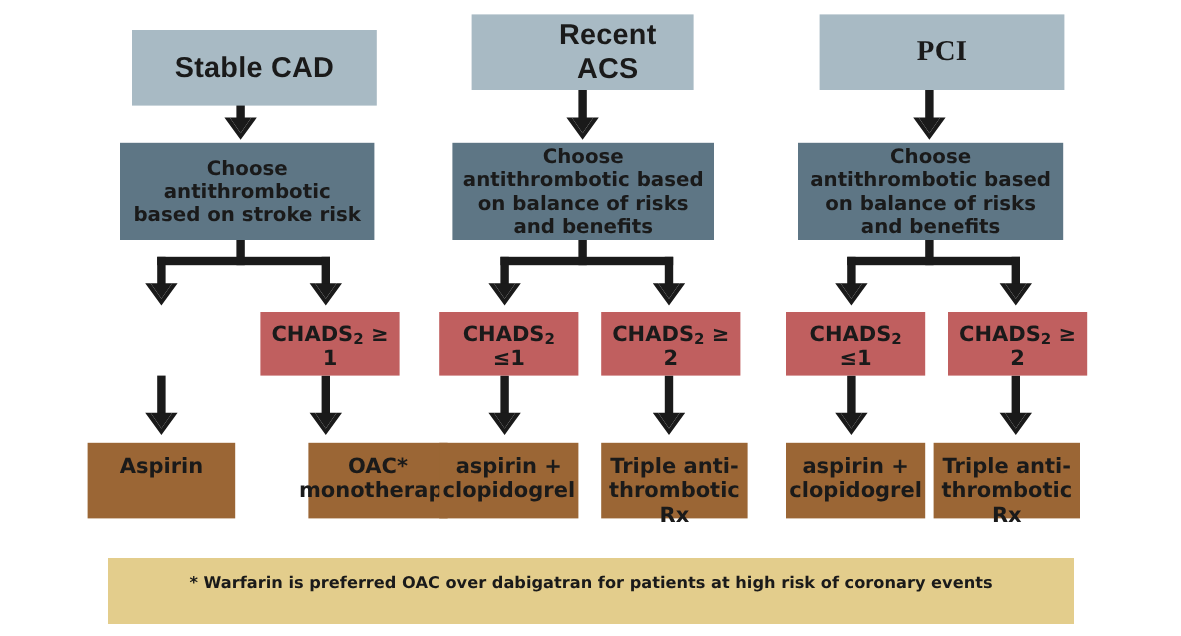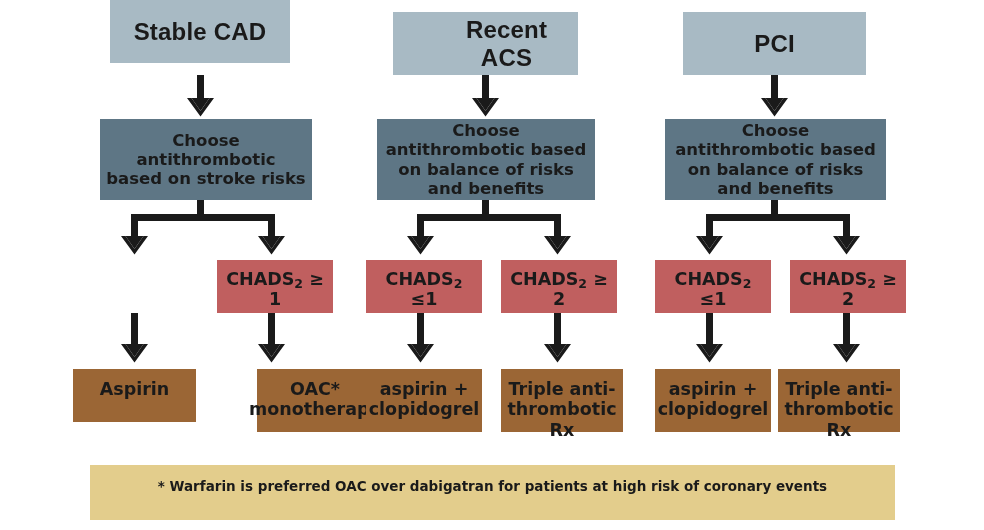--- a/index.html
+++ b/index.html
@@ -131,46 +131,46 @@
     <g>
       <rect x="706" y="313" width="7" height="33" fill="#1a1a1a"></rect>
       <use href="#ah" x="709.5" y="344"></use>
     </g>
     <g>
       <rect x="843" y="313" width="7" height="33" fill="#1a1a1a"></rect>
       <use href="#ah" x="846.5" y="344"></use>
     </g>
   </svg>
 
-  <div class="box hdr" style="left:110px;top:0;width:180px;height:63px;">Stable CAD</div>
+  <div class="box hdr" style="left:110px;top:25px;width:204px;height:63px;">Stable CAD</div>
 
-  <div class="box dec" style="left:100px;top:119px;width:212px;height:81px;">Choose antithrombotic based on stroke risks</div>
+  <div class="box dec" style="left:100px;top:119px;width:212px;height:81px;">Choose antithrombotic based on stroke risk</div>
 
   <div class="box score" style="left:217px;top:260px;width:116px;height:53px;justify-content:center;">
     <span><span>CHADS</span><sub>2</sub><span> ≥ 1</span></span>
   </div>
 
-  <div class="box rx" style="left:73px;top:369px;width:123px;height:53px;">Aspirin</div>
+  <div class="box rx" style="left:73px;top:369px;width:123px;height:63px;">Aspirin</div>
   <div class="box rx" style="left:217px;top:369px;width:116px;height:63px;margin-left:40px;">OAC* monotherapy</div>
 
   <div class="box hdr" style="left:393px;top:12px;width:185px;height:63px;padding-left:48px;">Recent ACS</div>
 
   <div class="box dec" style="left:377px;top:119px;width:218px;height:81px;">Choose antithrombotic based on balance of risks and benefits</div>
 
   <div class="box score" style="left:366px;top:260px;width:116px;height:53px;">
     <span><span>CHADS</span><sub>2</sub><span> ≤1</span></span>
   </div>
   <div class="box score" style="left:501px;top:260px;width:116px;height:53px;">
     <span><span>CHADS</span><sub>2</sub><span> ≥ 2</span></span>
   </div>
 
   <div class="box rx" style="left:366px;top:369px;width:116px;height:63px;">aspirin + clopidogrel</div>
   <div class="box rx" style="left:501px;top:369px;width:122px;height:63px;">Triple anti-thrombotic Rx</div>
 
-  <div class="box hdr" style="left:683px;top:12px;width:183px;height:63px;">PCI</div>
+  <div class="box hdr" style="left:683px;top:12px;width:204px;height:63px;font-family:Liberation Serif, serif;">PCI</div>
 
   <div class="box dec" style="left:665px;top:119px;width:221px;height:81px;">Choose antithrombotic based on balance of risks and benefits</div>
 
   <div class="box score" style="left:655px;top:260px;width:116px;height:53px;">
     <span><span>CHADS</span><sub>2</sub><span> ≤1</span></span>
   </div>
   <div class="box score" style="left:790px;top:260px;width:116px;height:53px;">
     <span><span>CHADS</span><sub>2</sub><span> ≥ 2</span></span>
   </div>
 

